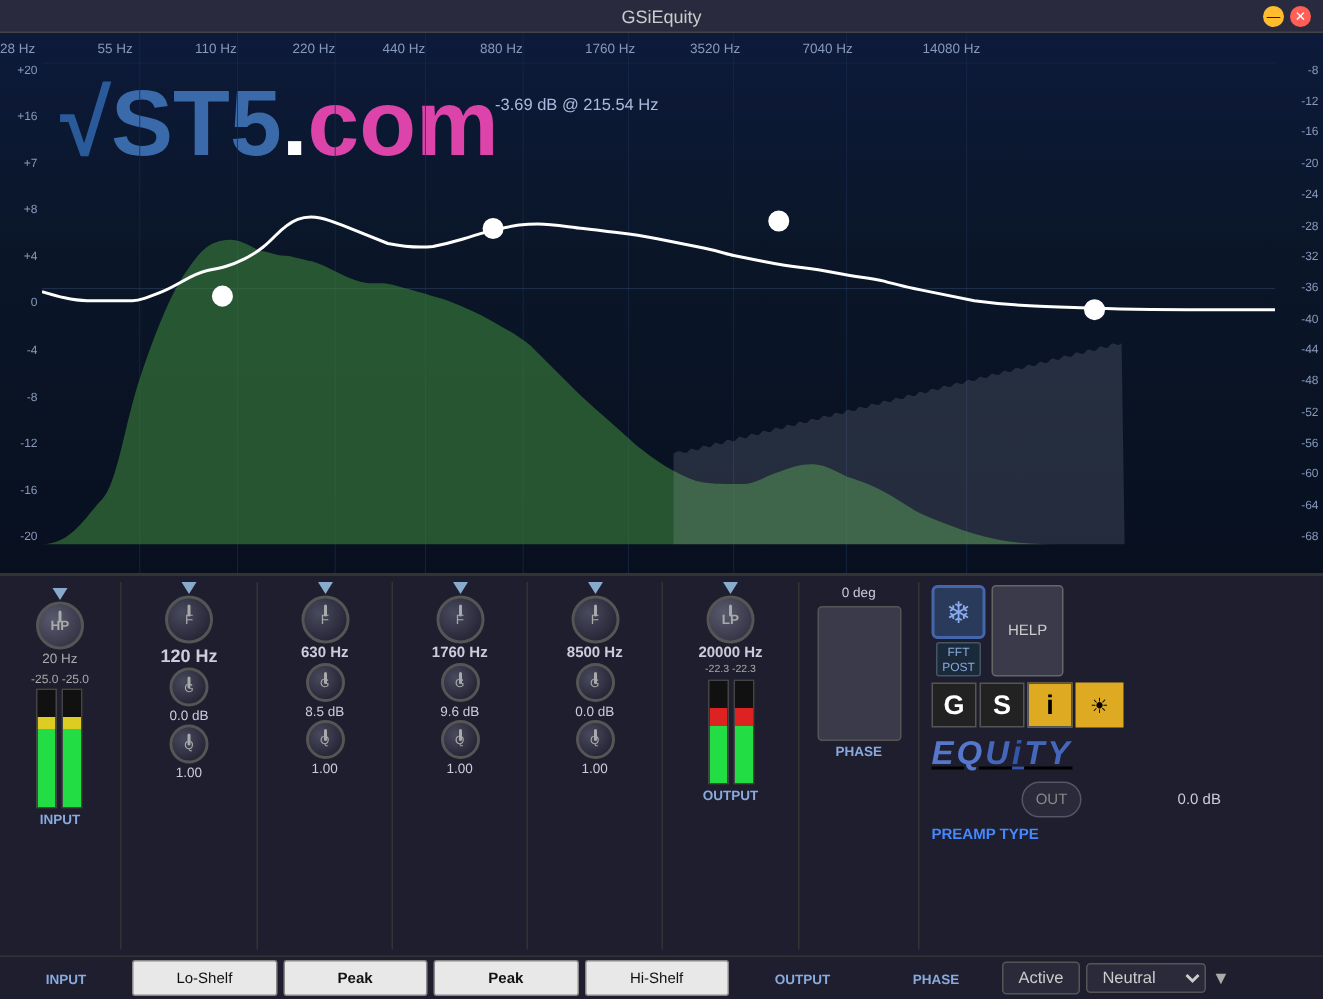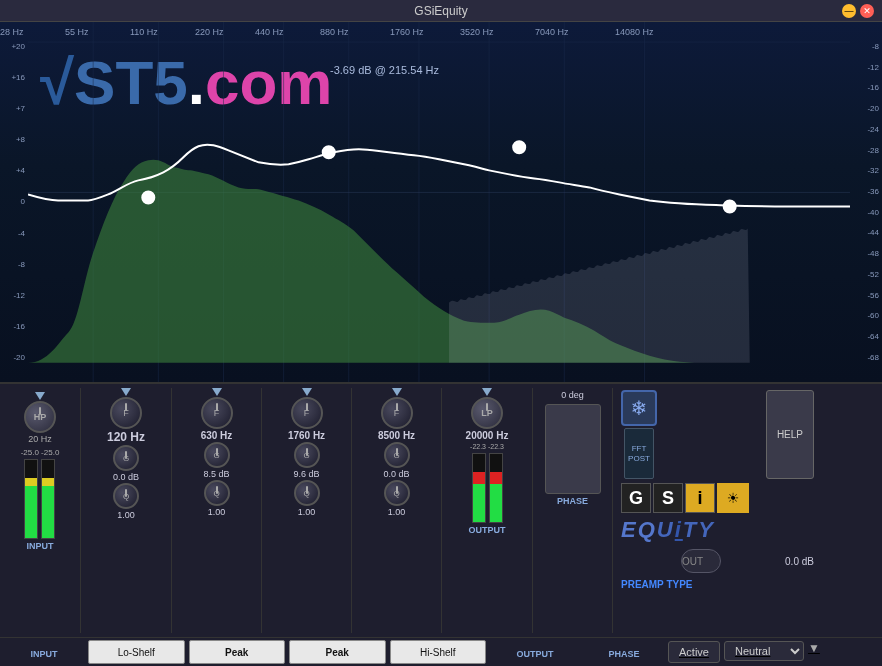--- a/index.html
+++ b/index.html
@@ -292,21 +292,21 @@
     
     .out-btn {
       width: 40px;
       height: 24px;
       background: #2a2a3a;
       border: 1px solid #556;
       border-radius: 12px;
       color: #888;
       font-size: 10px;
       cursor: pointer;
-      text-align: left;
+      text-align: center;
       line-height: 24px;
       margin: 2px auto;
     }
     .preamp-select {
       background: #2a2a3a;
       border: 1px solid #555;
       border-radius: 3px;
       color: #ccc;
       font-size: 11px;
       padding: 2px 6px;
@@ -606,37 +606,37 @@
     </div>
 
     <div class="section-right" style="width:210px;">
 
       <div style="display:flex; gap:4px; margin-bottom:4px;">
 
         <div style="display:flex; flex-direction:column; align-items:center; gap:2px;">
           <div class="snowflake-btn">
             <span>❄</span>
           </div>
-          <div style="background:#1a2a3a; border:1px solid #445566; border-radius:2px; color:#88aadd; font-size:8px; padding:15px 3px; text-align:center; line-height:1.2;">
+          <div style="background:#1a2a3a; border:1px solid #445566; border-radius:2px; color:#88aadd; font-size:8px; padding:1px 3px; text-align:center; line-height:1.2;">
             <span>FFT</span><br><span>POST</span>
           </div>
         </div>
-        <div style="flex:1; display:flex; gap:16px; justify-content:flex-end;">
+        <div style="flex:1; display:flex; gap:16px; justify-content:flex-start;">
           <button class="help-btn">HELP</button>
         </div>
       </div>
 
       <div class="gsi-letters">
         <div class="gsi-letter">G</div>
         <div class="gsi-letter">S</div>
         <div class="gsi-letter yellow-bg">i</div>
         <div style="width:32px; height:30px; background:#ddaa22; display:flex; align-items:center; justify-content:center; font-size:14px; color:#000;">☀</div>
       </div>
 
-      <div style="display:flex; align-items:flex-start; gap:0;">
+      <div style="display:flex; align-items:flex-start; gap:0;text-decoration:underline;">
         <span style="font-size:22px; font-weight:bold; color:#5577cc; letter-spacing:2px; font-style:italic;">EQ</span>
         <span style="font-size:22px; font-weight:bold; color:#4466bb; letter-spacing:2px; font-style:italic;">U</span>
         <span style="font-size:22px; font-weight:bold; color:#3355aa; letter-spacing:2px; font-style:italic; text-decoration:underline;">i</span>
         <span style="font-size:22px; font-weight:bold; color:#4466bb; letter-spacing:2px; font-style:italic;">TY</span>
       </div>
 
       <div style="display:flex; align-items:center; gap:4px; margin-top:4px;">
         <button class="out-btn">OUT</button>
         <span style="font-size:10px; color:#ccd;">0.0 dB</span>
       </div>
@@ -656,21 +656,21 @@
     <button class="type-btn" style="flex:1; font-weight:bold;">Peak</button>
     <button class="type-btn" style="flex:1; font-weight:bold;">Peak</button>
     <button class="type-btn" style="flex:1;">Hi-Shelf</button>
     <div style="width:90px; text-align:center;">
       <span style="font-size:9px; color:#88aadd; font-weight:bold;">OUTPUT</span>
     </div>
     <div style="width:80px; text-align:center;">
       <span style="font-size:9px; color:#88aadd; font-weight:bold;">PHASE</span>
     </div>
 
-    <div style="display:flex; align-items:flex-start; gap:4px; width:210px;text-decoration:underline;">
+    <div style="display:flex; align-items:center; gap:4px; width:210px;">
       <button class="active-btn">Active</button>
       <select class="preamp-select">
         <option>Neutral</option>
         <option>Vintage</option>
         <option>Modern</option>
         <option>Warm</option>
         <option>Bright</option>
       </select>
       <span style="color:#aaa; font-size:12px;">▼</span>
     </div>

